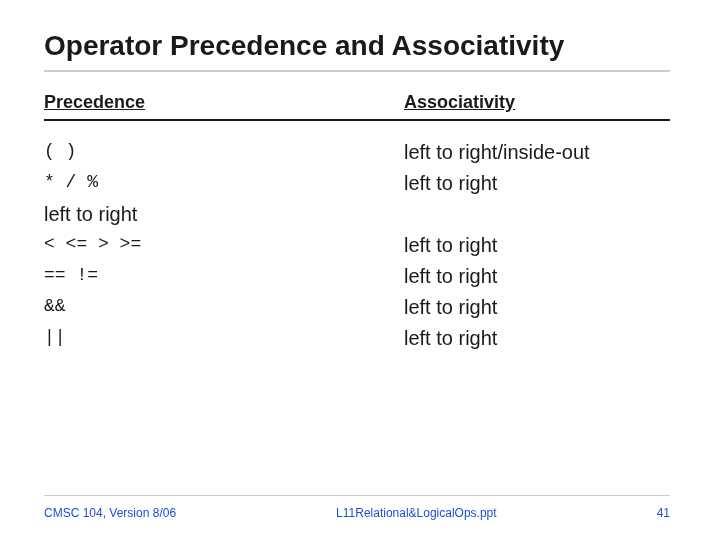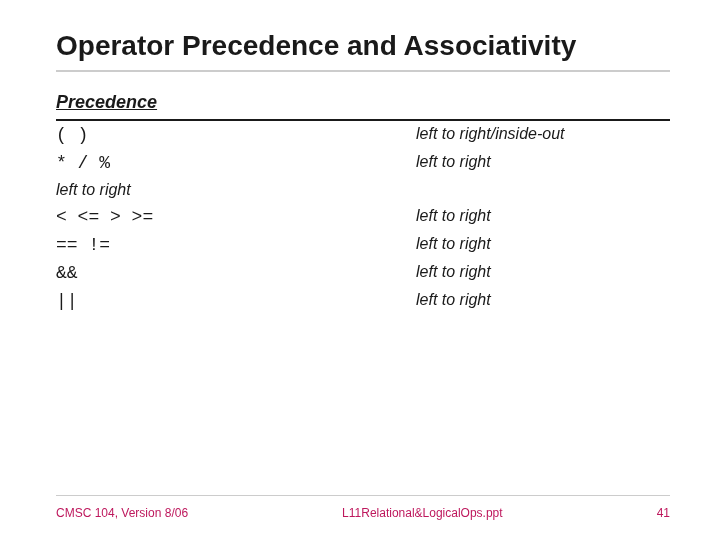--- a/index.html
+++ b/index.html
@@ -13,21 +13,21 @@
       height: 540px;
       background: #ffffff;
       font-family: Arial, Helvetica, sans-serif;
       overflow: hidden;
     }
 
     .slide {
       width: 720px;
       height: 540px;
       background: #ffffff;
-      padding: 30px 50px 20px 56px;
+      padding: 30px 50px 20px 44px;
       display: flex;
       flex-direction: column;
     }
 
     .title {
       font-size: 28px;
       font-weight: bold;
       color: #1a1a1a;
       margin-bottom: 20px;
       padding-bottom: 8px;
@@ -35,23 +35,23 @@
     }
 
     .table-area {
       flex: 1;
       display: flex;
       flex-direction: column;
     }
 
     .header-row {
       display: flex;
+      margin-bottom: 16px;
       border-bottom: 2px solid #1a1a1a;
       padding-bottom: 6px;
-      font-style: italic;
     }
 
     .col-precedence {
       width: 360px;
       flex-shrink: 0;
     }
 
     .col-associativity {
       flex: 1;
     }
@@ -78,56 +78,58 @@
     .prec-cell {
       width: 360px;
       flex-shrink: 0;
       font-size: 18px;
       color: #1a1a1a;
       font-family: "Courier New", Courier, monospace;
     }
 
     .assoc-cell {
       flex: 1;
-      font-size: 16px;
+      font-size: 20px;
       color: #1a1a1a;
-      font-style: italic;
     }
 
     .footer {
       display: flex;
       flex-direction: row;
       justify-content: space-between;
       align-items: center;
       margin-top: auto;
       padding-top: 10px;
       border-top: 1px solid #cccccc;
     }
 
     .footer-left, .footer-center, .footer-right {
       font-size: 12px;
-      color: #be185d;
+      color: #1d4ed8;
     }
 
     .footer-center {
       text-align: center;
     }
   </style>
 </head>
 <body>
 
 <div class="slide">
 
   <div class="title">Operator Precedence and Associativity</div>
 
   <div class="table-area">
 
     <div class="header-row">
       <div class="col-precedence">
         <span class="header-label">Precedence</span>
+      </div>
+      <div class="col-associativity">
+        <span class="header-label">Associativity</span>
       </div>
     </div>
 
     <div class="data-rows">
     <div class="data-row">
           <div class="prec-cell">( )</div>
           <div class="assoc-cell">left to right/inside-out</div>
         </div>
         <div class="data-row">
           <div class="prec-cell">* /  %</div>

